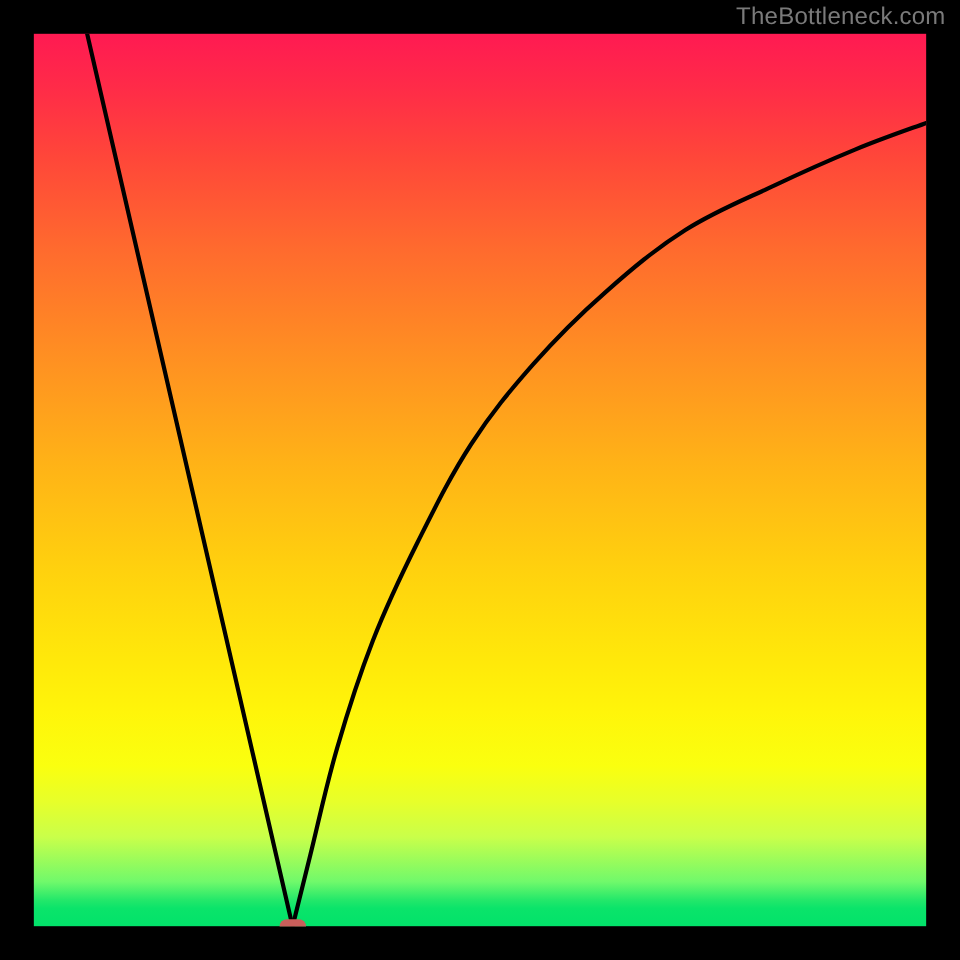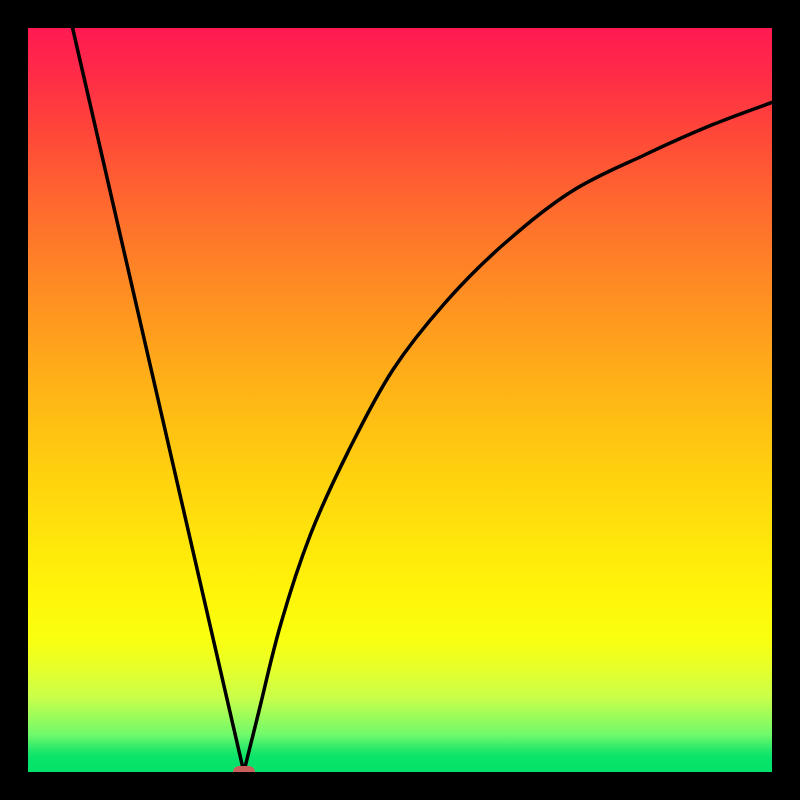--- a/index.html
+++ b/index.html
@@ -71,20 +71,21 @@
     height: 12px;
     border-radius: 6px;
     background: #c95f5b;
     transform: translate(-50%, -50%);
   }
 </style>
 </head>
 <body>
 
 <div class="frame">
+  <div class="watermark">TheBottleneck.com</div>
 
   <div class="plot">
     <div class="gradient-bg"></div>
 
     <svg class="curve-svg" viewBox="0 0 744 744" preserveAspectRatio="none">
       <path fill="none" stroke="#000" stroke-width="3.5" stroke-linecap="round" d="M44.6 0.0 L215.8 744.0"></path>
       <path fill="none" stroke="#000" stroke-width="3.5" stroke-linecap="round" d="M215.8 744.0 C218.4 733.3, 223.9 711.3, 230.6 684.5 C237.3 657.7, 243.6 627.3, 253.0 595.2 C262.3 563.1, 270.7 536.7, 282.7 505.9 C294.8 475.1, 305.2 453.5, 319.9 424.1 C334.7 394.6, 347.2 369.0, 364.6 342.2 C382.0 315.5, 396.6 298.0, 416.6 275.3 C436.7 252.5, 453.4 235.8, 476.2 215.8 C498.9 195.7, 517.7 179.8, 543.1 163.7 C568.6 147.6, 592.1 138.5, 617.5 126.5 C643.0 114.4, 661.7 106.1, 684.5 96.7 C707.2 87.3, 733.3 78.4, 744.0 74.4"></path>
     </svg>
 
     <div class="marker" style="left:215.8px; top:744.0px; background:#c95f5b;"></div>

